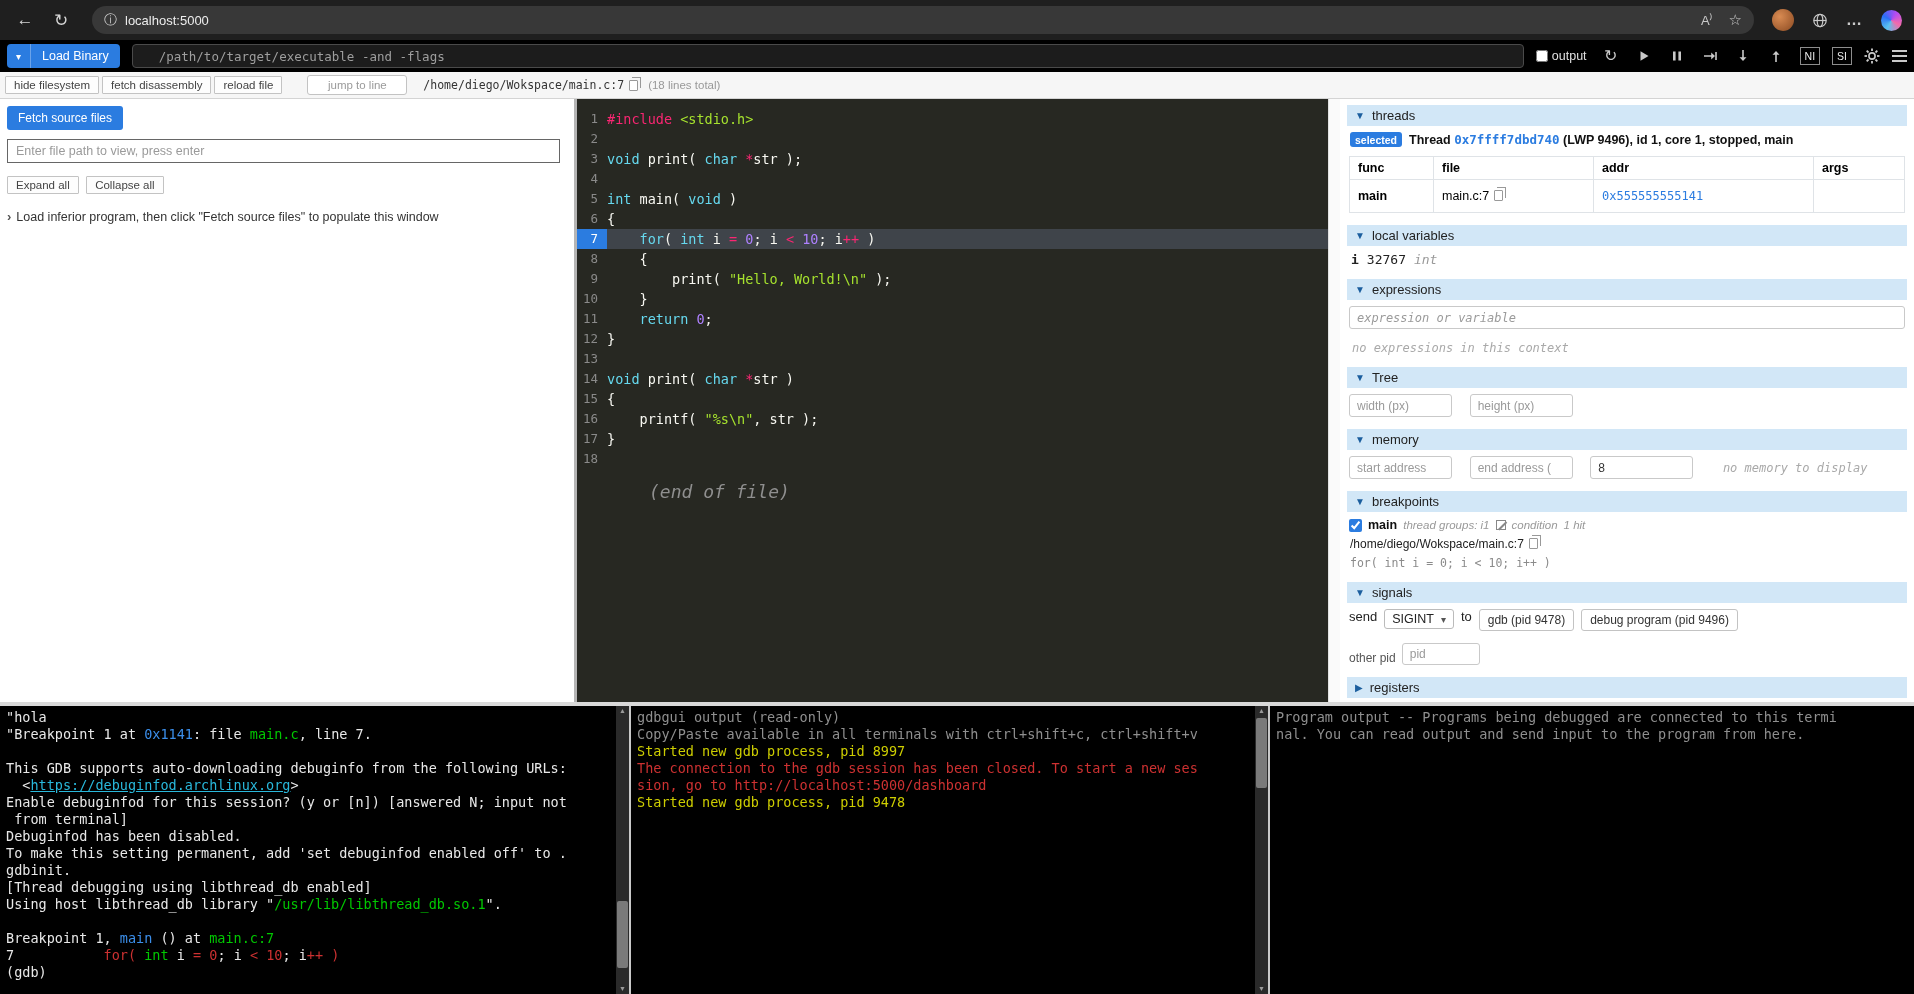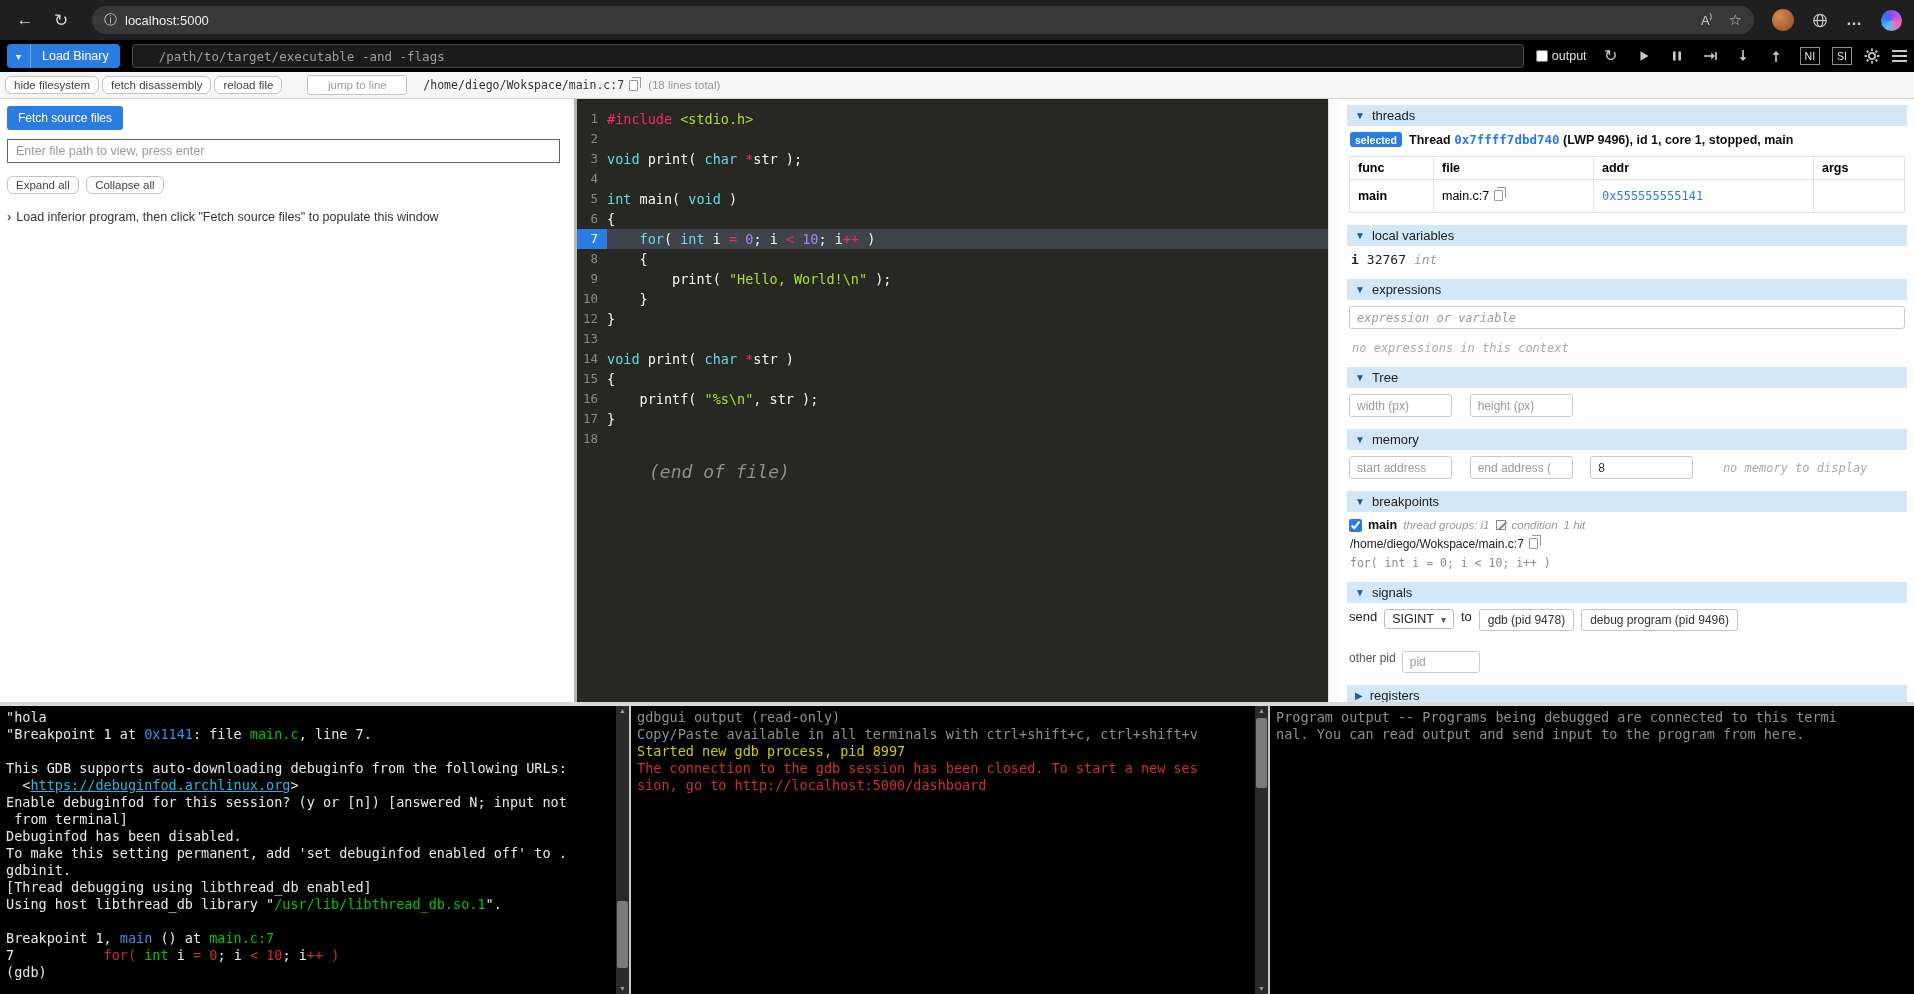--- a/index.html
+++ b/index.html
@@ -30,21 +30,21 @@
 .reverse-wrap input{width:12px;height:12px}
 .ctrl-icons{display:flex;align-items:center;gap:17px;flex:none;margin:0 4px}
 .cicon{display:flex;align-items:center;justify-content:center;width:16px;height:16px;cursor:pointer}
 .restart-glyph{color:#c9c9c9;font-size:16px;line-height:14px}
 .mini-btn{border:1px solid #8d8d8d;color:#ececec;font-size:10.5px;padding:2px 4px;border-radius:0;background:transparent;cursor:pointer;flex:none}
 .hamburger{display:inline-flex;flex-direction:column;gap:3px;cursor:pointer}
 .hamburger i{display:block;width:15px;height:2px;background:#c9c9c9}
 
 
 .toolbar2{height:27px;background:#f6f6f6;border-bottom:1px solid #d4d4d4;display:flex;align-items:center;padding:0 5px;font-size:12px;color:#333}
-.t2-btn{background:#fdfdfd;border:1px solid #c3c3c3;border-radius:6px;padding:2px 8px;font-size:11.5px;color:#444;margin-right:3px;cursor:pointer}
+.t2-btn{background:#fdfdfd;border:1px solid #c3c3c3;border-radius:1px;padding:2px 8px;font-size:11.5px;color:#444;margin-right:3px;cursor:pointer}
 .jump-input{width:100px;height:20px;border:1px solid #c3c3c3;border-radius:3px;font-size:11.5px;text-align:center;color:#444;margin-left:22px;outline:none}
 .jump-input::placeholder{color:#9a9a9a}
 .file-path{font-family:"DejaVu Sans Mono",monospace;font-size:11.5px;color:#333;margin-left:16px}
 .lines-total{font-size:11.5px;color:#999;margin-left:10px}
 
 
 .main{display:flex;height:603px}
 .fs-panel{width:574px;background:#fff;padding:7px 7px 0 7px}
 .btn-primary{background:#2b7ce0;color:#fff;border:none;border-radius:3px;font-size:12px;padding:5px 11px;cursor:pointer}
 .fs-input{display:block;width:553px;height:24px;border:1px solid #666;margin-top:9px;font-size:12.5px;padding:0 8px;color:#333;outline:none}
@@ -100,21 +100,21 @@
 .bp-row1 input{width:13px;height:13px;accent-color:#2b7ce0}
 .bp-func{font-weight:bold}
 .bp-meta,.bp-cond,.bp-hits{color:#999;font-style:italic;font-size:11.5px}
 .cond-icon{width:10px;height:10px;border:1px solid #888;display:inline-block;position:relative;flex:none}
 .cond-icon::after{content:"";position:absolute;left:0;top:4px;width:11px;height:1.5px;background:#888;transform:rotate(-45deg)}
 .bp-path{margin:5px 0 0 1px;font-size:12px;color:#222}
 .bp-src{margin:5px 0 0 1px;font-family:"DejaVu Sans Mono",monospace;font-size:11.5px;color:#8a8a8a}
 .sig-row{display:flex;align-items:flex-start;gap:7px;font-size:13px;color:#222}
 .select-box{border:1px solid #bbb;border-radius:3px;padding:2px 7px;display:inline-flex;align-items:center;gap:7px;font-size:12.5px;cursor:pointer;background:#fff}
 .sig-btn{background:#fff;border:1px solid #c3c3c3;border-radius:3px;padding:3px 8px;font-size:12px;color:#333;cursor:pointer}
-.sig-row2{margin-top:20px;display:flex;align-items:flex-start;gap:6px}
+.sig-row2{margin-top:12px;display:flex;align-items:flex-end;gap:6px}
 .other-pid{font-size:12px;color:#555}
 .pid-input{width:78px;height:22px}
 
 
 .hsplit{height:4px;background:#d9d9d9}
 .terminals{height:288px;display:flex;background:#c9c9c9;gap:2px}
 .term{background:#000;position:relative;overflow:hidden;padding:3px 16px 0 6px}
 .t-left{width:629px}.t-mid{width:637px}.t-right{width:644px}
 .term-line{font-family:"DejaVu Sans Mono",monospace;font-size:13.5px;line-height:17px;white-space:pre;color:#e8e8e8}
 .tc-def{color:#e8e8e8}.tc-dim{color:#8f8f8f}.tc-yellow{color:#cdcd00}.tc-red{color:#cd3131}
@@ -280,20 +280,24 @@
         </div>
         <div class="code-line">
           <span class="gutter">9</span>
           <span class="code-text"><span class="tok-pl">        print( </span><span class="tok-str">"Hello, World!\n"</span><span class="tok-pl"> );</span></span>
         </div>
         <div class="code-line">
           <span class="gutter">10</span>
           <span class="code-text"><span class="tok-pl">    }</span></span>
         </div>
         <div class="code-line">
+          <span class="gutter">11</span>
+          <span class="code-text"><span class="tok-pl">    </span><span class="tok-kw">return</span><span class="tok-pl"> </span><span class="tok-num">0</span><span class="tok-pl">;</span></span>
+        </div>
+        <div class="code-line">
           <span class="gutter">12</span>
           <span class="code-text"><span class="tok-pl">}</span></span>
         </div>
         <div class="code-line">
           <span class="gutter">13</span>
           <span class="code-text"></span>
         </div>
         <div class="code-line">
           <span class="gutter">14</span>
           <span class="code-text"><span class="tok-kw">void</span><span class="tok-pl"> print( </span><span class="tok-kw">char</span><span class="tok-pl"> </span><span class="tok-op">*</span><span class="tok-pl">str )</span></span>
@@ -480,20 +484,21 @@
       <span class="sb-arrow" style="bottom:0">▼</span>
     </div>
   </div>
   <div class="term t-mid">
     <div id="term-gdbgui">
         <div class="term-line"><span class="tc-dim">gdbgui output (read-only)</span></div>
         <div class="term-line"><span class="tc-dim">Copy/Paste available in all terminals with ctrl+shift+c, ctrl+shift+v</span></div>
         <div class="term-line"><span class="tc-yellow">Started new gdb process, pid 8997</span></div>
         <div class="term-line"><span class="tc-red">The connection to the gdb session has been closed. To start a new ses</span></div>
         <div class="term-line"><span class="tc-red">sion, go to http://localhost:5000/dashboard</span></div>
+        <div class="term-line"><span class="tc-yellow">Started new gdb process, pid 9478</span></div>
       </div>
     <div class="term-sb">
       <span class="sb-arrow" style="top:0">▲</span>
       <div class="sb-thumb" style="top:12px;height:70px"></div>
       <span class="sb-arrow" style="bottom:0">▼</span>
     </div>
   </div>
   <div class="term t-right">
     <div id="term-program">
         <div class="term-line"><span class="tc-dim">Program output -- Programs being debugged are connected to this termi</span></div>

